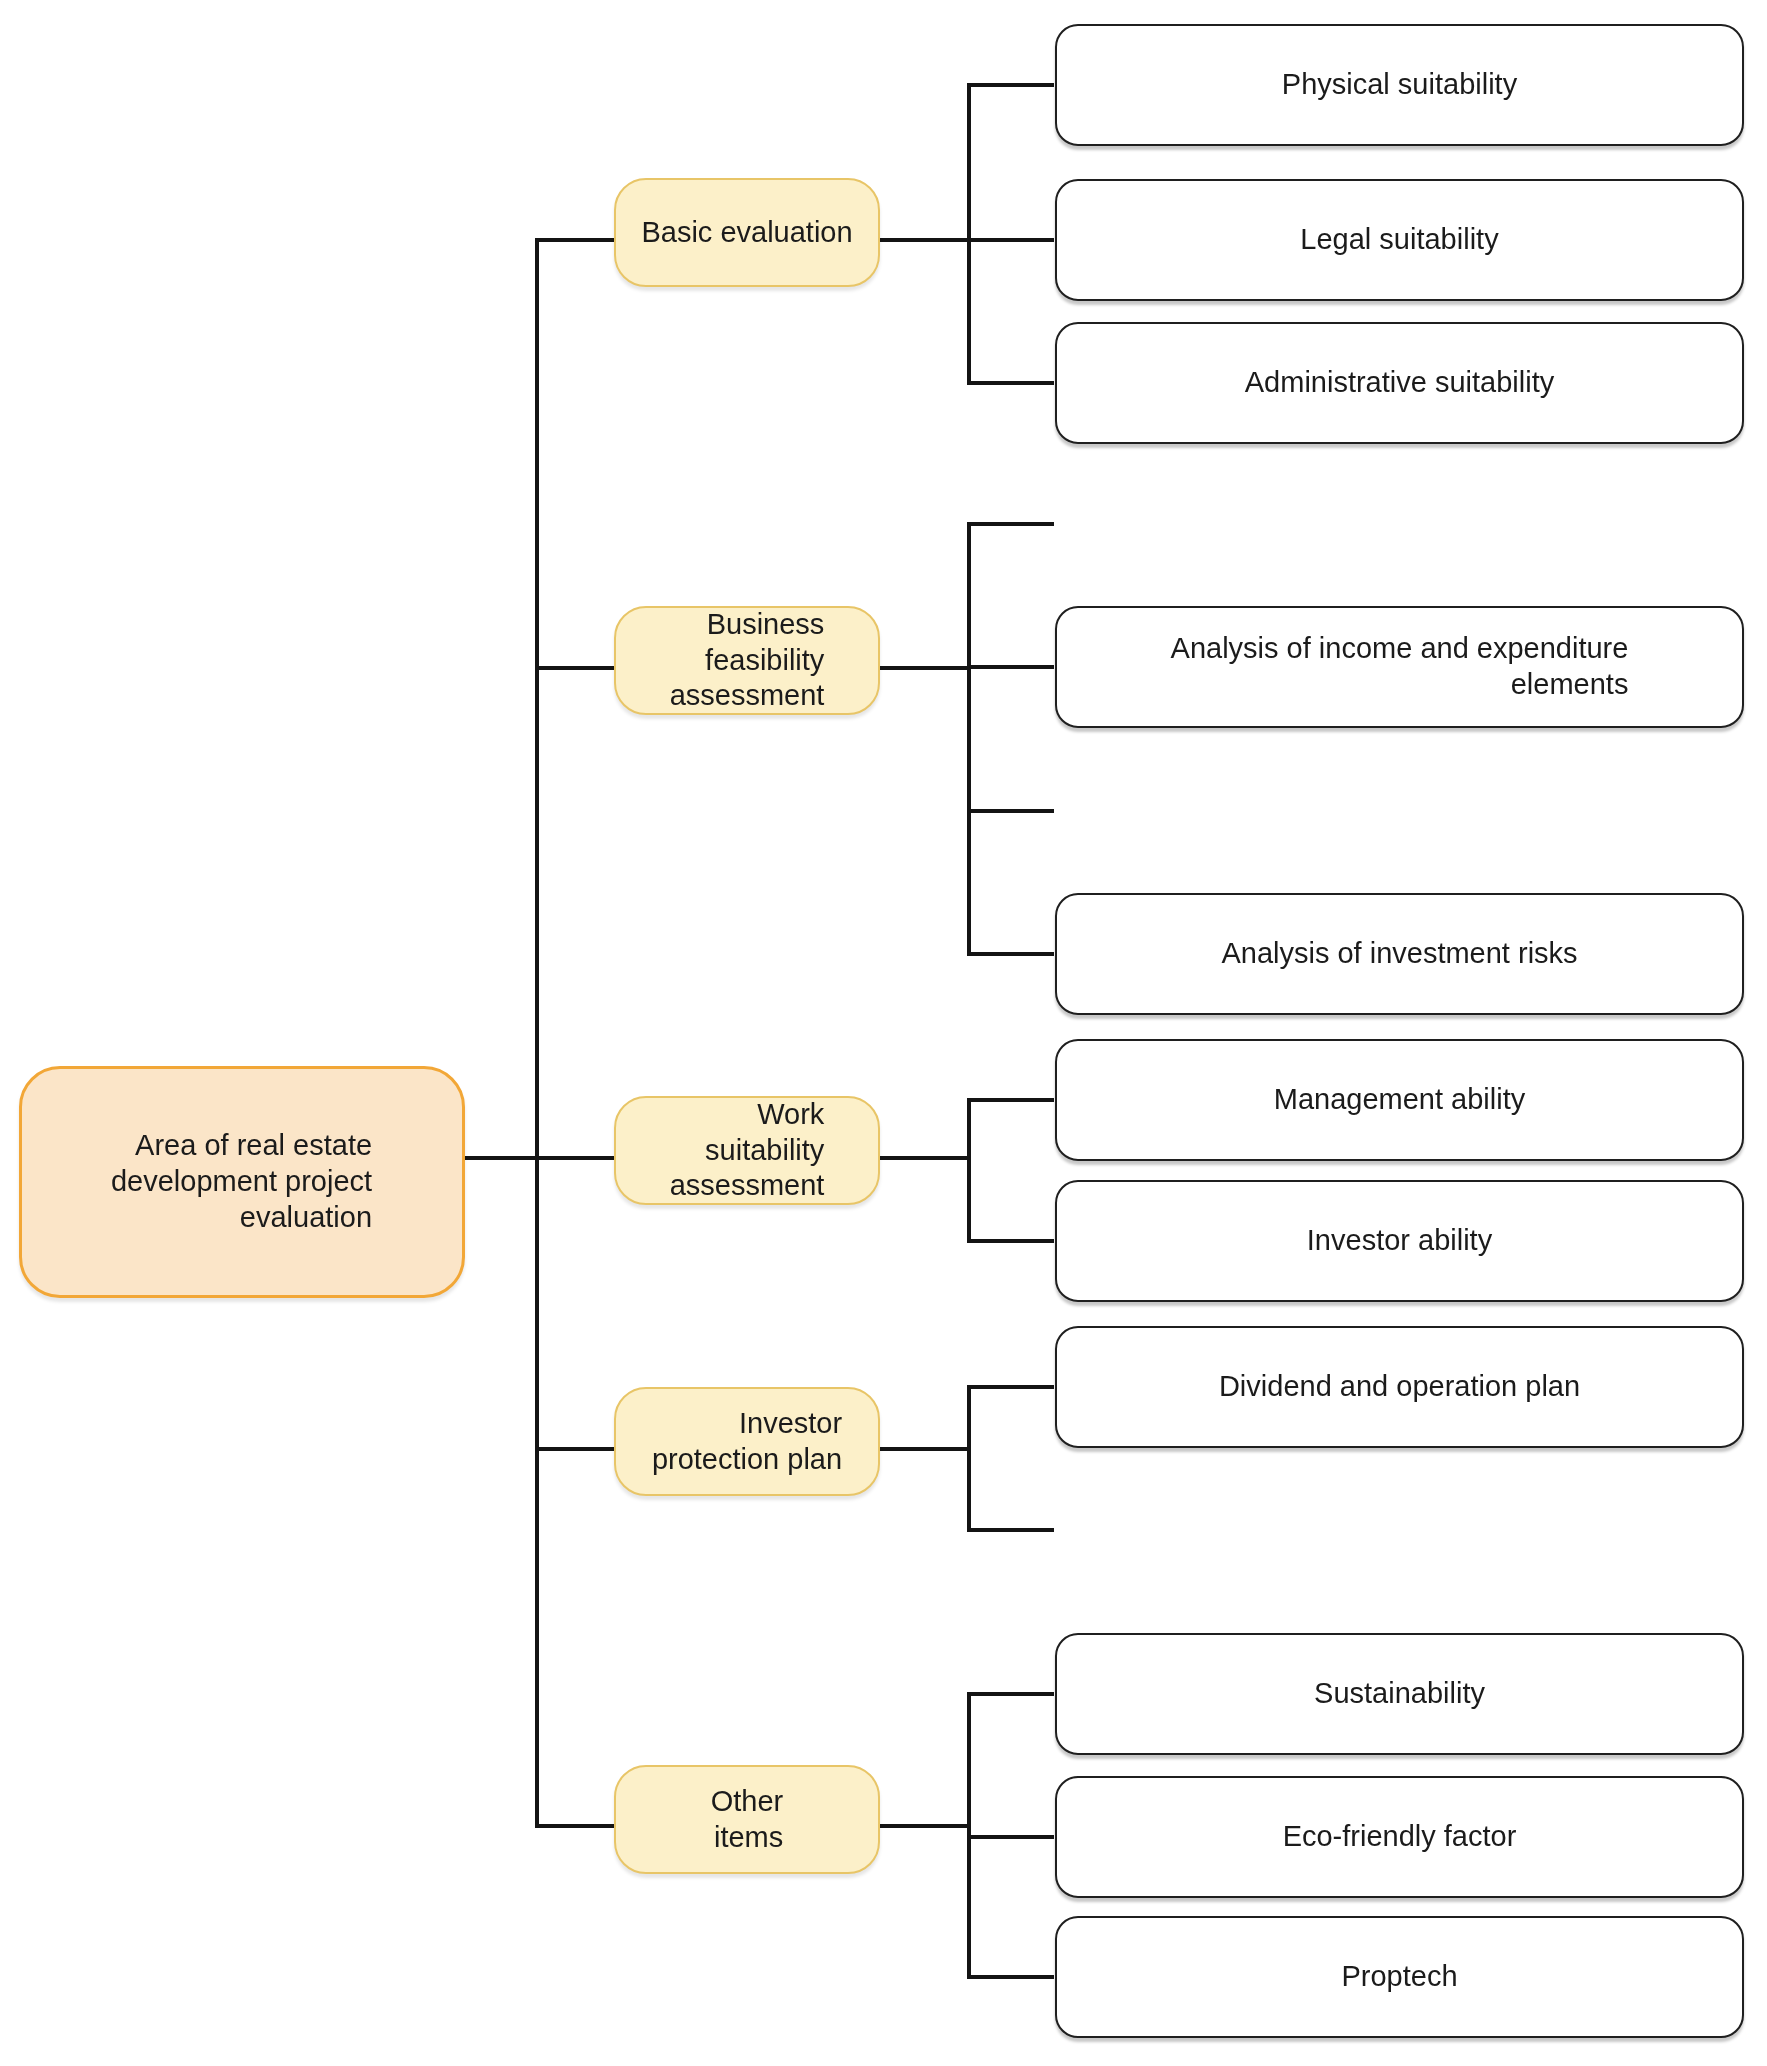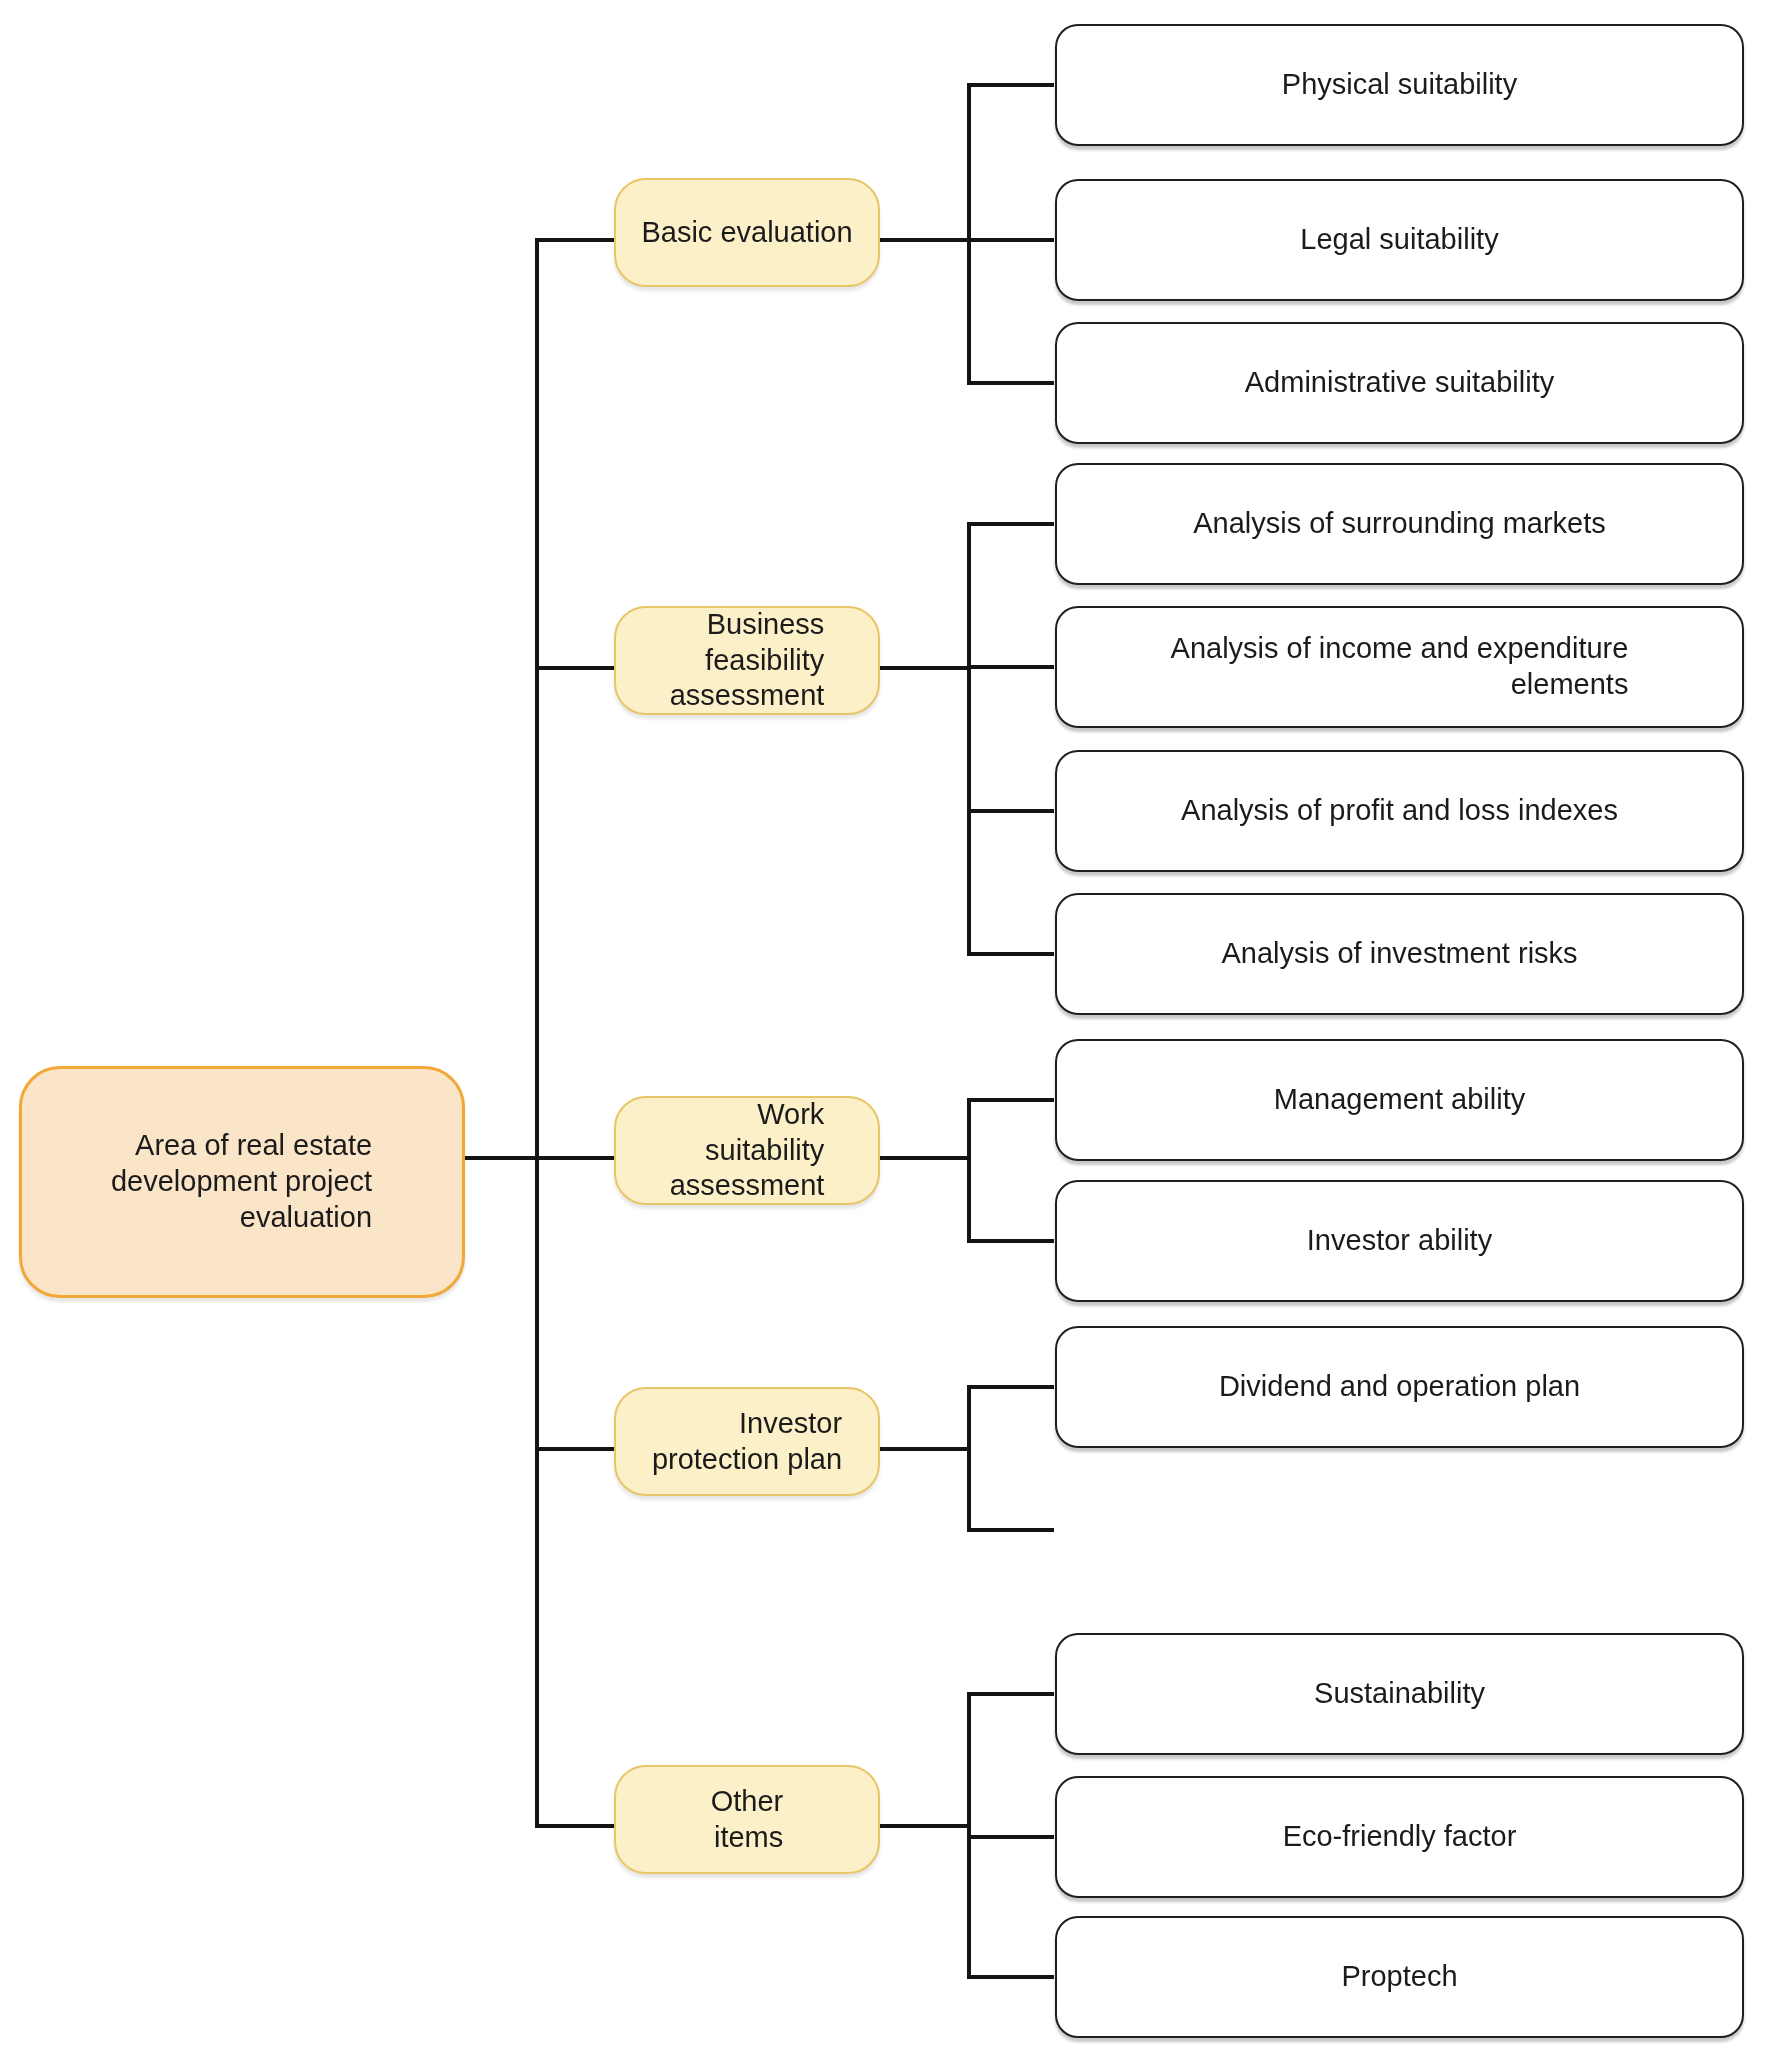--- a/index.html
+++ b/index.html
@@ -74,24 +74,22 @@
 assessment</div>
   <div class="node branch" style="top:1387px">Investor
 protection plan</div>
   <div class="node branch" style="top:1765px">Other
 items</div>
 
   <div class="node leaf" style="top:24px">Physical suitability</div>
   <div class="node leaf" style="top:179px">Legal suitability</div>
   <div class="node leaf" style="top:322px">Administrative suitability</div>
 
-  <div class="node leaf" style="top:463px">Analysis of surrounding markets</div>
   <div class="node leaf" style="top:606px">Analysis of income and expenditure
 elements</div>
-  <div class="node leaf" style="top:750px">Analysis of profit and loss indexes</div>
   <div class="node leaf" style="top:893px">Analysis of investment risks</div>
 
   <div class="node leaf" style="top:1039px">Management ability</div>
   <div class="node leaf" style="top:1180px">Investor ability</div>
 
   <div class="node leaf" style="top:1326px">Dividend and operation plan</div>
 
   <div class="node leaf" style="top:1633px">Sustainability</div>
   <div class="node leaf" style="top:1776px">Eco-friendly factor</div>
   <div class="node leaf" style="top:1916px">Proptech</div>

